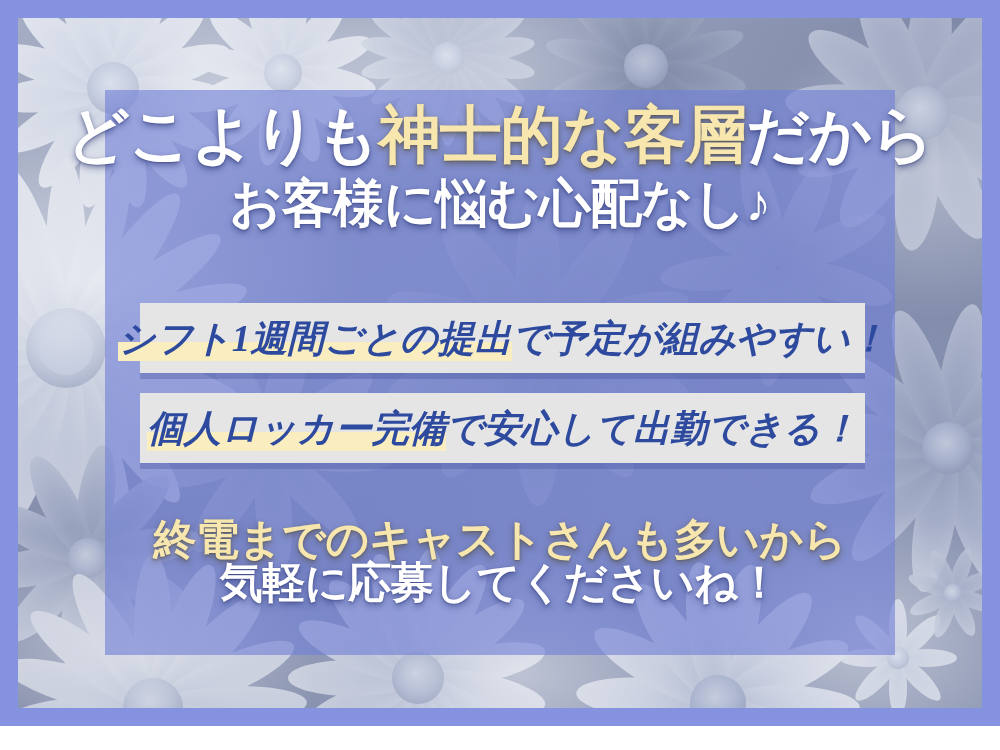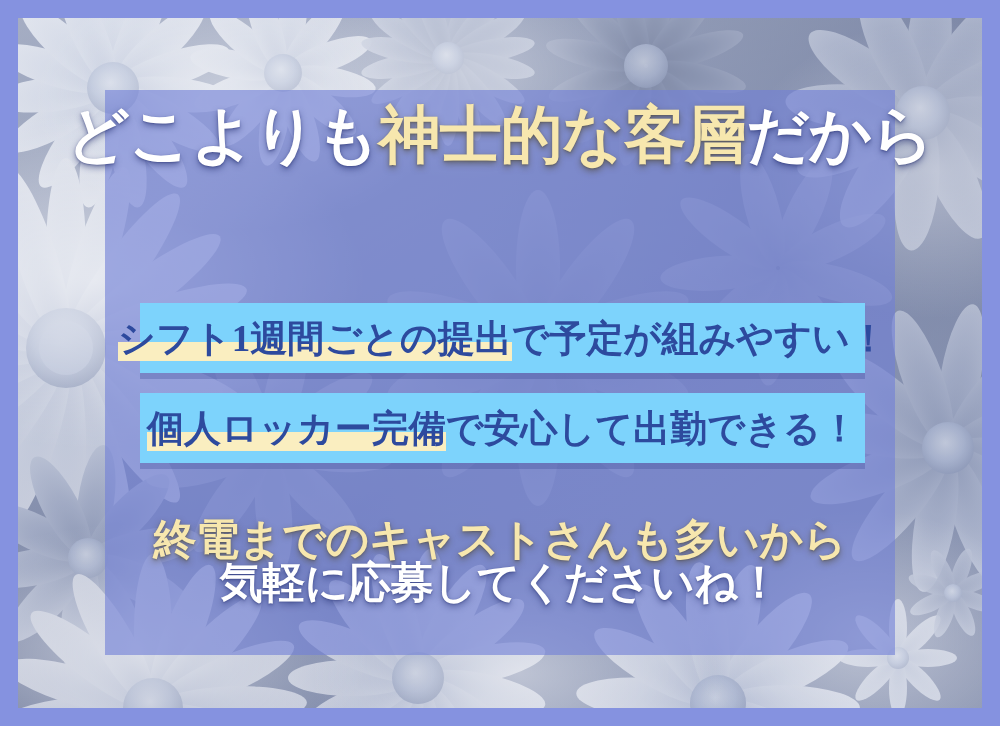--- a/index.html
+++ b/index.html
@@ -111,25 +111,26 @@
       0 3px 6px rgba(72,62,30,.50),
       0 1px 2px rgba(72,62,30,.40);
   }
 
   
   .feature-box {
     position: absolute;
     left: 140px;
     width: 725px;
     height: 70px;
-    background: #7dd3fc;
+    background: #e5e5e5;
     box-shadow: 0 6px 0 rgba(60,72,150,.30);
     display: flex;
     align-items: center;
     justify-content: center;
+    font-style: italic;
   }
   .feature-box.b1 { top: 303px; }
   .feature-box.b2 { top: 393px; text-align: right; }
   .feature-text {
     font-size: 37px;
     font-weight: bold;
     color: #2d4a9e;
     letter-spacing: 0px;
     white-space: nowrap;
     line-height: 1;
@@ -486,20 +487,21 @@
     </svg>
     <div class="floral-veil"></div>
   </div>
 
   <div class="panel"></div>
 
   <div class="content">
 
     <div class="headline">
       <span class="line1"><span class="t-white">どこよりも</span><span class="t-cream">神士的な客層</span><span class="t-white">だから</span></span>
+      <span class="line2 t-white">お客様に悩む心配なし♪</span>
     </div>
 
     <div class="feature-box b1">
       <span class="feature-text"><span class="hl">シフト1週間ごとの提出</span><span>で予定が組みやすい！</span></span>
     </div>
 
     <div class="feature-box b2">
       <span class="feature-text"><span class="hl">個人ロッカー完備</span><span>で安心して出勤できる！</span></span>
     </div>
 

